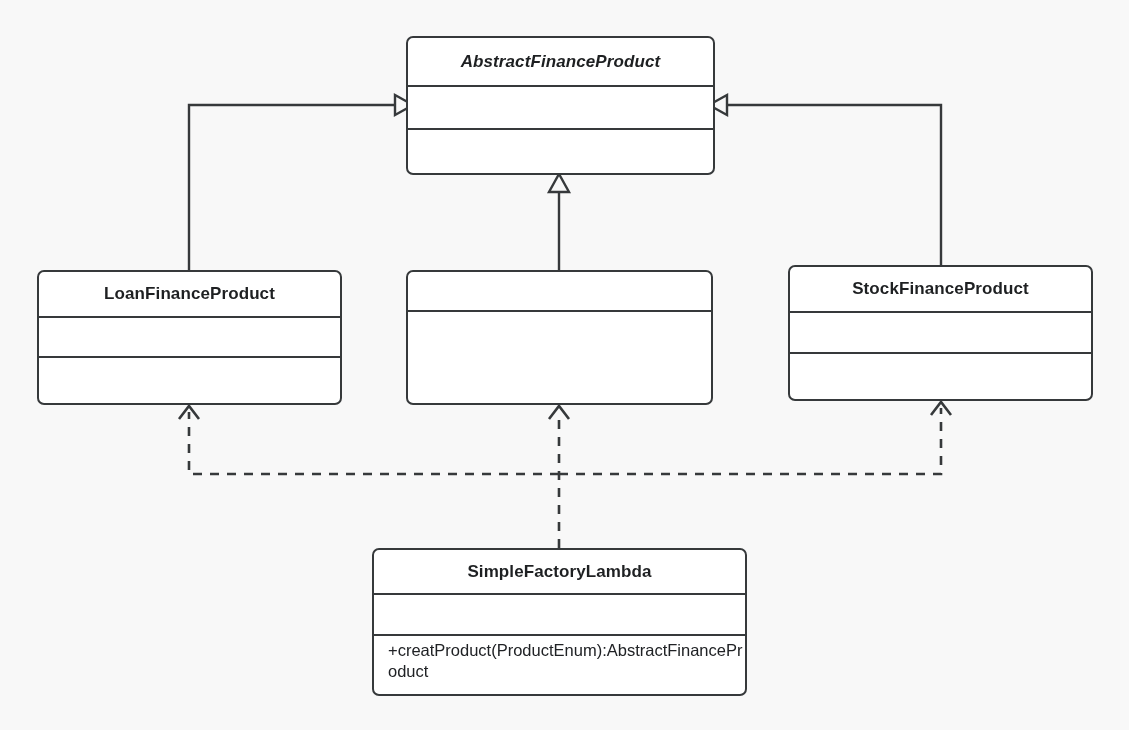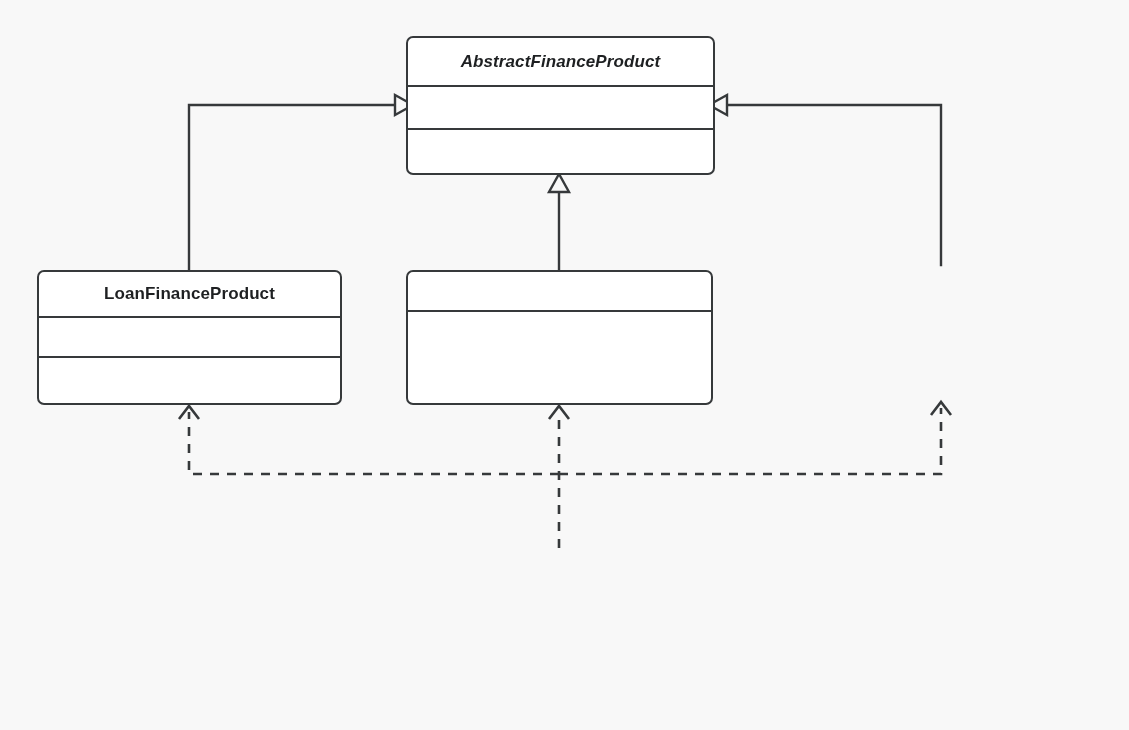--- a/index.html
+++ b/index.html
@@ -139,15 +139,29 @@
     <div class="uml-ops"></div>
   </div>
 
   <div class="uml-class" id="node-loan">
     <div class="uml-attrs">
       <div class="empty-compartment"></div>
     </div>
     <div class="uml-ops"></div>
   </div>
 
+  <div class="uml-class" id="node-stock">
+    <div class="uml-title">StockFinanceProduct</div>
+    <div class="uml-attrs">
+      <div class="empty-compartment"></div>
+    </div>
+    <div class="uml-ops"></div>
+  </div>
 
+  <div class="uml-class" id="node-factory">
+    <div class="uml-title">SimpleFactoryLambda</div>
+    <div class="uml-attrs">
+      <div class="empty-compartment"></div>
+    </div>
+    <div class="uml-ops">+creatProduct(ProductEnum):AbstractFinanceProduct</div>
+  </div>
 
 </div>
 
 </body></html>

